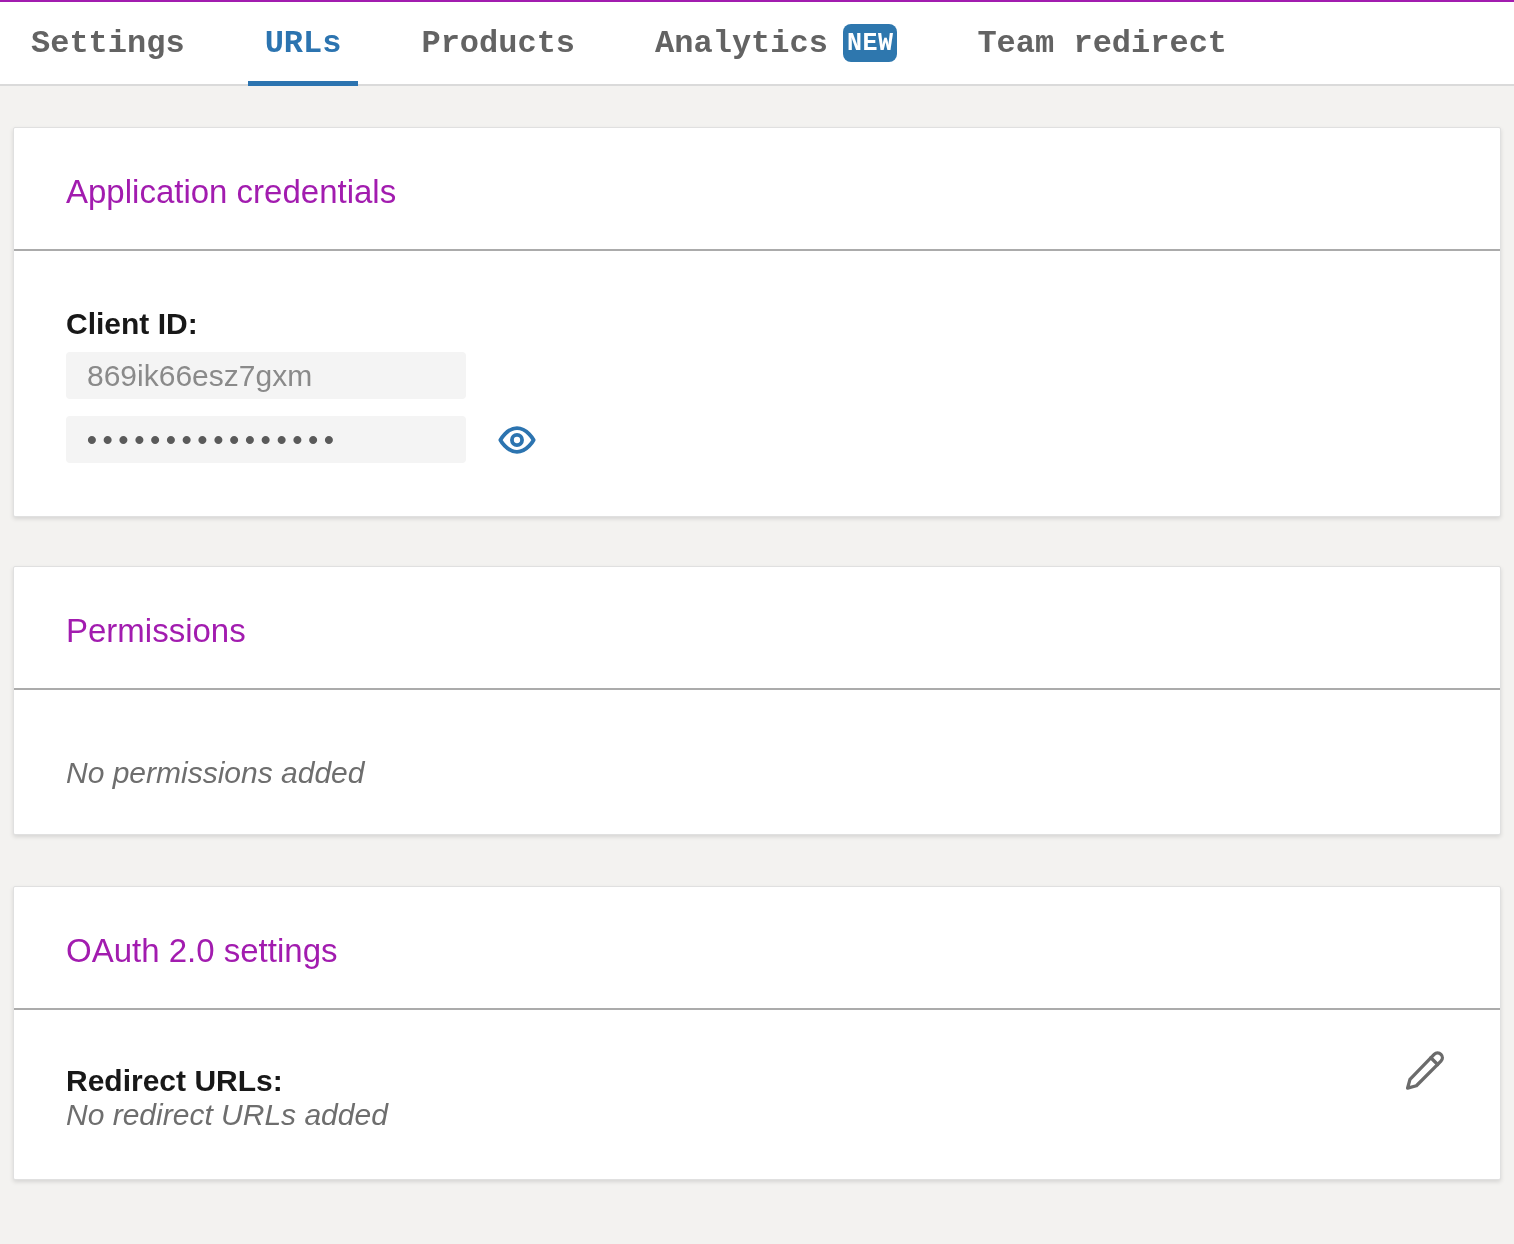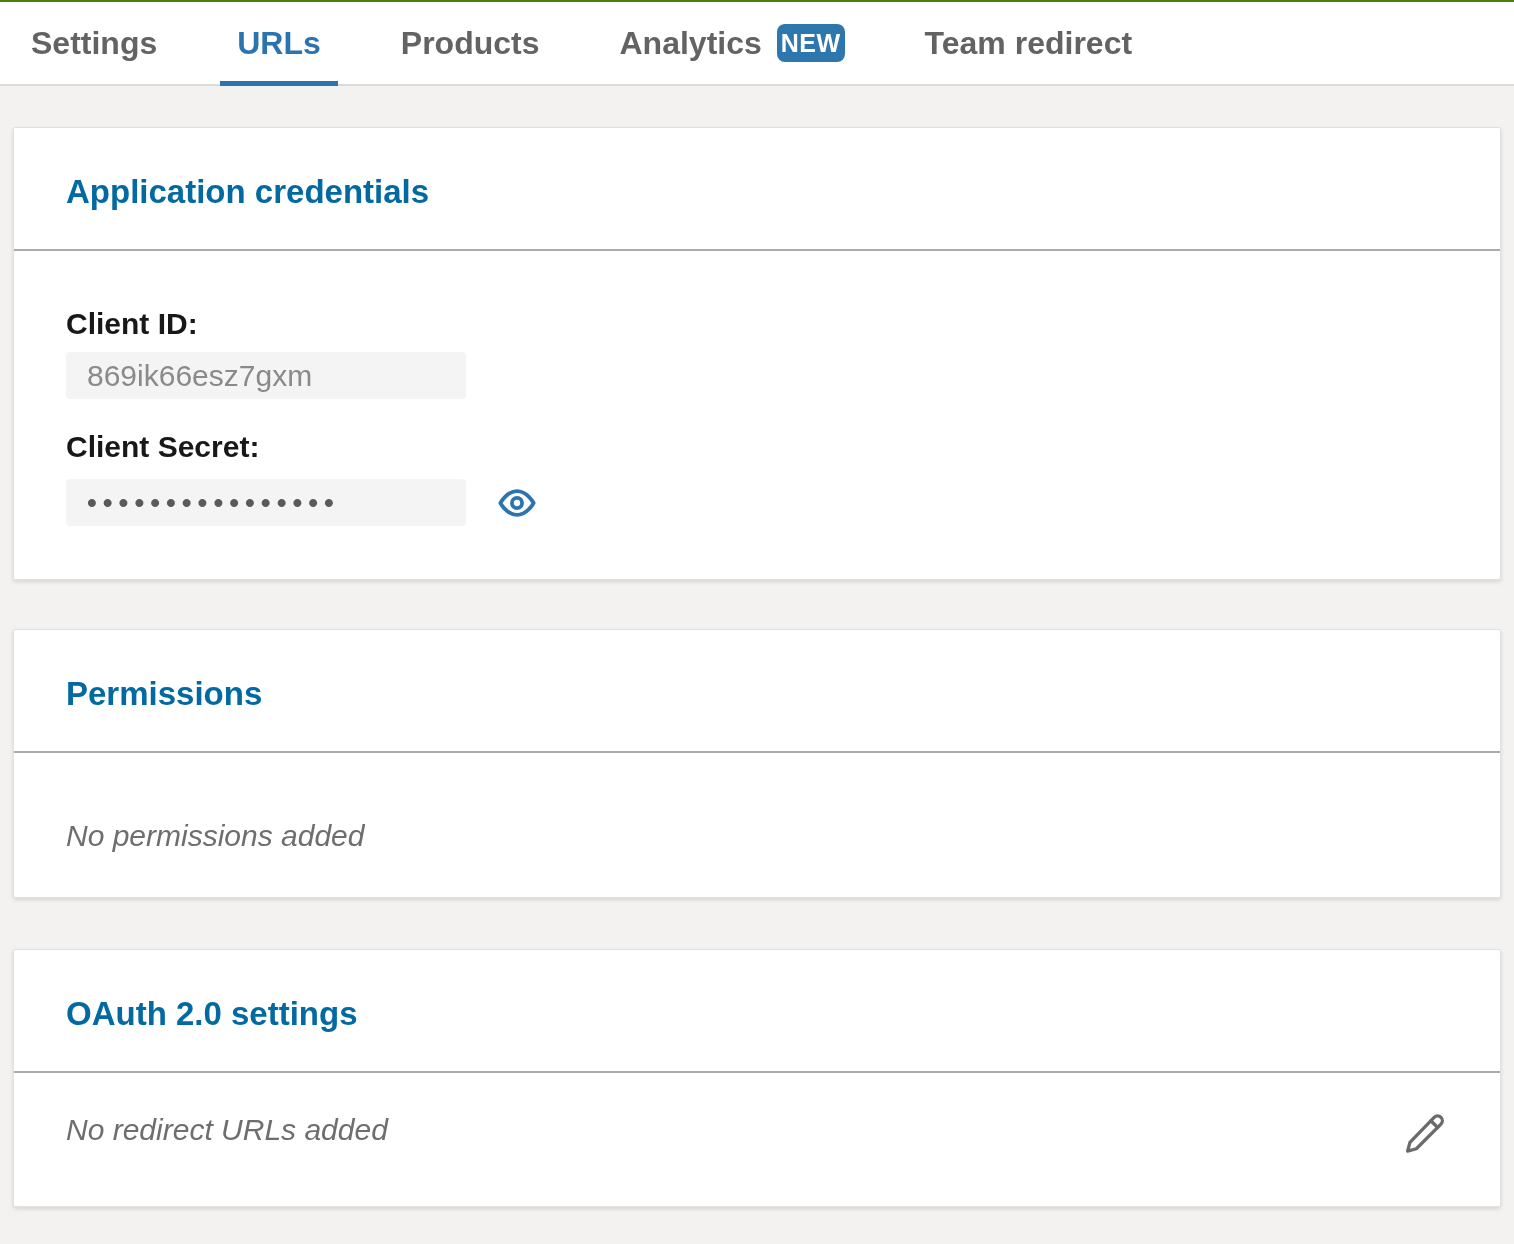--- a/index.html
+++ b/index.html
@@ -7,25 +7,26 @@
   body {
     background:#f3f2f0;
     font-family:"Liberation Sans", sans-serif;
     color:#181818;
   }
 
   
   .tabbar {
     height:86px;
     background:#ffffff;
-    border-top:2px solid #4d7c0f;
+    border-top:2px solid #a21caf;
     border-bottom:2px solid #dadada;
     display:flex;
     align-items:center;
     padding-left:31px;
+    font-family:Liberation Mono, monospace;
   }
   .tab {
     position:relative;
     height:100%;
     display:flex;
     align-items:center;
     margin-right:80px;
     font-size:32px;
     font-weight:600;
     color:#636363;
@@ -57,21 +58,21 @@
   .card {
     background:#ffffff;
     border:1px solid #e0e0e0;
     border-radius:2px;
     box-shadow:0 2px 4px rgba(0,0,0,0.12);
   }
   .card-1 { margin-top:41px; }
   .card-2 { margin-top:49px; }
   .card-3 { margin-top:51px; }
   .card-header { padding:45px 52px 38px; border-bottom:2px solid #ababab; }
-  .card-title { font-size:33px; font-weight:700; color:#0369a1; }
+  .card-title { font-size:33px; font-weight:400; color:#a21caf; }
 
   
   .cred-body { padding:58px 52px 53px;border-radius:11px; }
   .field-label { font-size:30px; font-weight:700; color:#181818; line-height:1; }
   .label-secret { margin-top:33px; }
   .text-input {
     width:400px;
     height:47px;
     background:#f4f4f4;
     border:none;
@@ -137,21 +138,20 @@
 <main class="page">
 
   <section class="card card-1">
     <div class="card-header">
       <h2 class="card-title">Application credentials</h2>
     </div>
     <div class="cred-body">
       <div class="field-label">Client ID:</div>
       <div class="text-input">869ik66esz7gxm</div>
 
-      <div class="field-label label-secret">Client Secret:</div>
       <div class="secret-row">
         <div class="text-input">••••••••••••••••</div>
         <button class="eye-btn">
           <span style="display:flex;">
             <svg width="38" height="38" viewBox="0 0 24 24" fill="none" stroke="#2c74b0" stroke-width="2.4" stroke-linecap="round" stroke-linejoin="round">
               <path d="M1.5 12s4-7.5 10.5-7.5S22.5 12 22.5 12s-4 7.5-10.5 7.5S1.5 12 1.5 12z"></path>
               <circle cx="12" cy="12" r="3.2"></circle>
             </svg>
           </span>
         </button>
@@ -167,20 +167,21 @@
       <div class="empty-text">No permissions added</div>
     </div>
   </section>
 
   <section class="card card-3">
     <div class="card-header">
       <h2 class="card-title">OAuth 2.0 settings</h2>
     </div>
     <div class="oauth-body">
       <div class="oauth-left">
+        <div class="field-label">Redirect URLs:</div>
         <div class="empty-text">No redirect URLs added</div>
       </div>
       <button class="edit-btn">
         <span style="display:flex;">
           <svg width="44" height="44" viewBox="0 0 24 24" fill="none" stroke="#6b6b6b" stroke-width="1.8" stroke-linecap="round" stroke-linejoin="round">
             <path d="M17 3.5a2.6 2.6 0 0 1 3.7 3.7L7.3 20.6 2.5 21.9l1.3-4.8L17 3.5z"></path>
             <path d="M15.2 5.3l3.7 3.7"></path>
           </svg>
         </span>
       </button>

